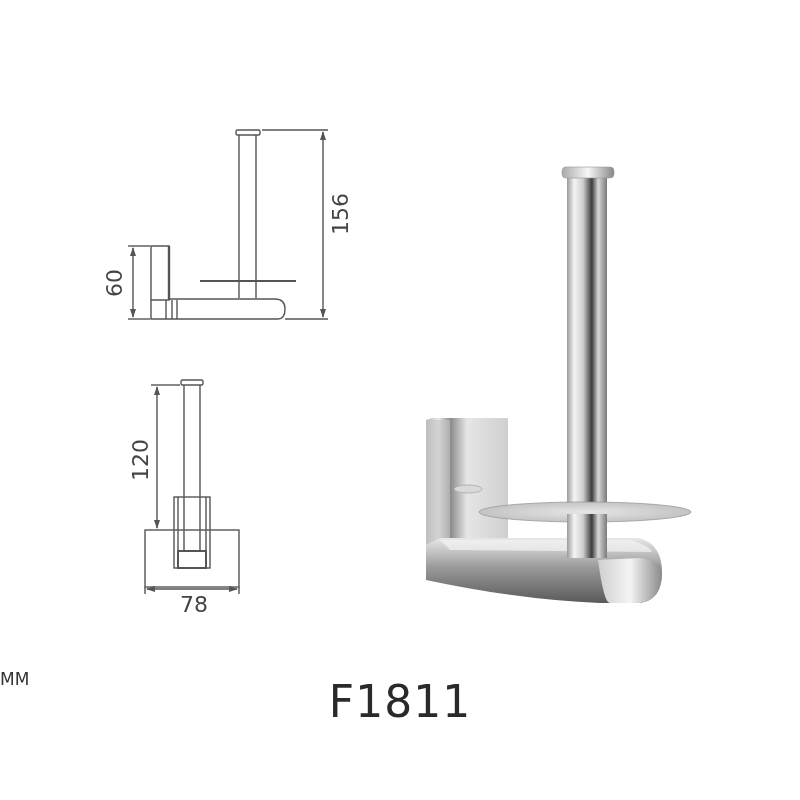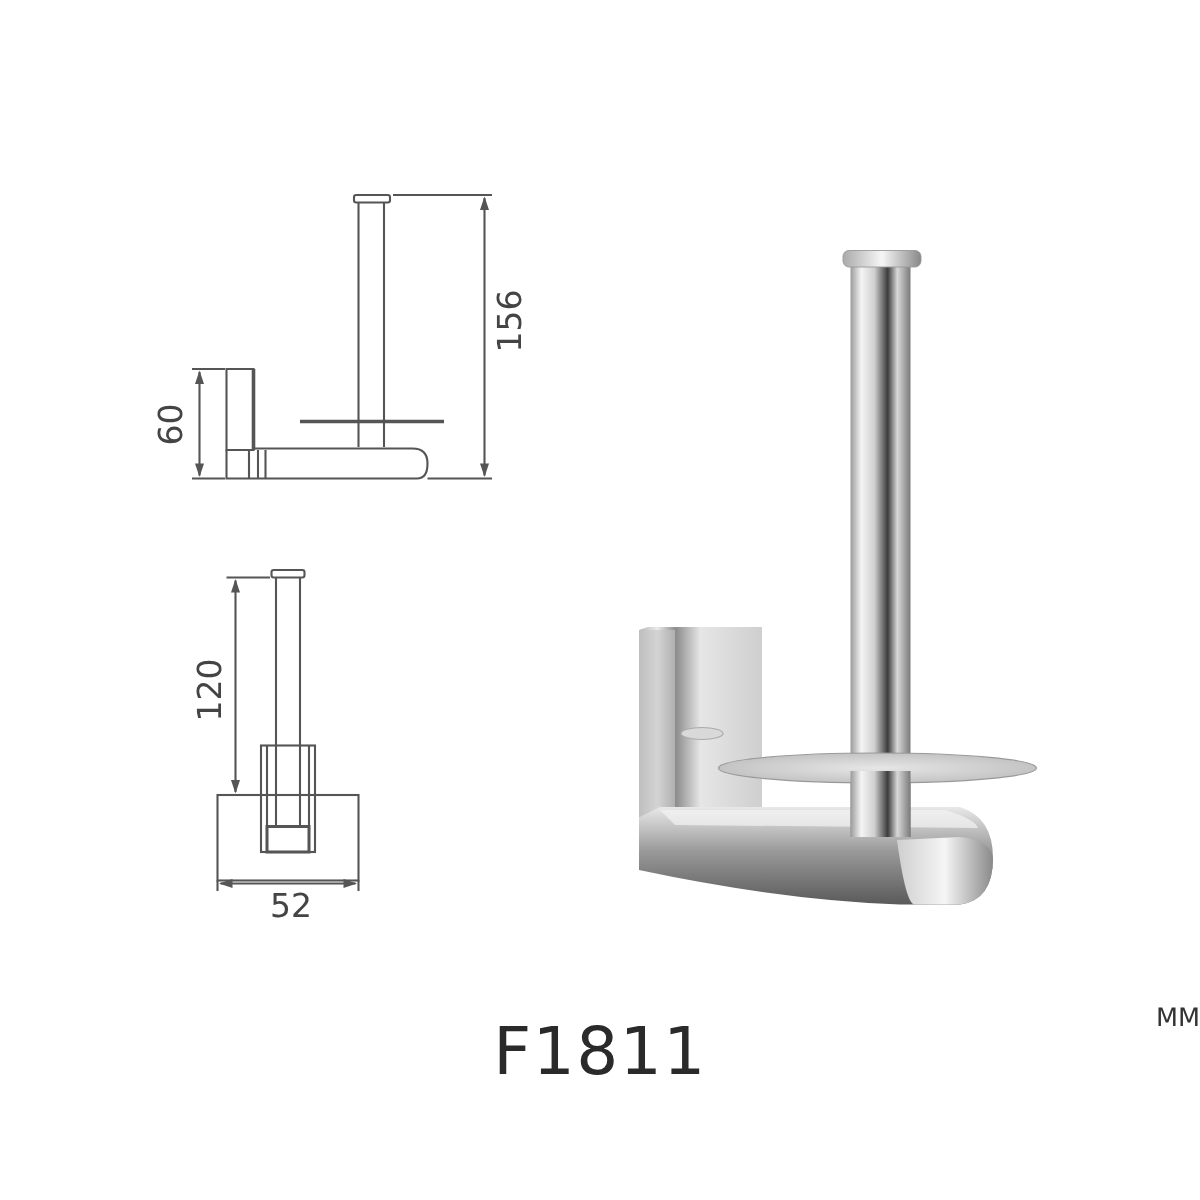--- a/index.html
+++ b/index.html
@@ -1,20 +1,20 @@
 <!DOCTYPE html>
 <html><head>
   <meta charset="utf-8">
   <style>
     html, body { margin: 0; padding: 0; background: #ffffff; }
     body { width: 800px; height: 800px; position: relative; overflow: hidden; font-family: "Liberation Sans", sans-serif; color: #333; }
     svg { position: absolute; left: 0; top: 0; }
     .dim-label { position: absolute; font-family: "DejaVu Sans", sans-serif; font-size: 22px; color: #444; line-height: 1; }
     .rot { transform: rotate(-90deg); transform-origin: center center; }
-    .unit { position: absolute; left: 0; width: 800px; top: 669px; text-align: right; font-family: "DejaVu Sans", sans-serif; font-size: 17px; color: #333; }
+    .unit { position: absolute; left: 0; width: 800px; top: 669px; text-align: left; font-family: "DejaVu Sans", sans-serif; font-size: 17px; color: #333; }
     .model { position: absolute; left: 0; width: 800px; top: 676px; text-align: center; font-family: "DejaVu Sans", sans-serif; font-size: 44px; color: #2a2a2a; letter-spacing: 1px; }
   </style>
 </head>
 <body>
 
 <div>
   <svg width="800" height="800" viewBox="0 0 800 800">
     <g stroke="#555" stroke-width="1.4" fill="none">
 
       <rect x="236" y="130" width="24" height="5" rx="1.5" fill="#fff"></rect>
@@ -75,21 +75,21 @@
       <line x1="147" y1="589" x2="237" y2="589"></line>
     </g>
     <g fill="#555">
       <polygon points="157,386 154,395 160,395"></polygon>
       <polygon points="157,529 154,520 160,520"></polygon>
       <polygon points="146,589 155,586 155,592"></polygon>
       <polygon points="238,589 229,586 229,592"></polygon>
     </g>
   </svg>
   <div class="dim-label rot" style="left:121px; top:450px; width:40px; text-align:center;">120</div>
-  <div class="dim-label" style="left:176px; top:594px; width:36px; text-align:center;">52</div>
+  <div class="dim-label" style="left:176px; top:594px; width:36px; text-align:center;">78</div>
 </div>
 
 <div title="Chrome vertical spare toilet roll holder">
   <svg width="800" height="800" viewBox="0 0 800 800">
     <defs>
       <linearGradient id="rodG" x1="0" x2="1" y1="0" y2="0">
         <stop offset="0" stop-color="#9a9a9a"></stop>
         <stop offset="0.18" stop-color="#f4f4f4"></stop>
         <stop offset="0.4" stop-color="#cfcfcf"></stop>
         <stop offset="0.62" stop-color="#3c3c3c"></stop>

